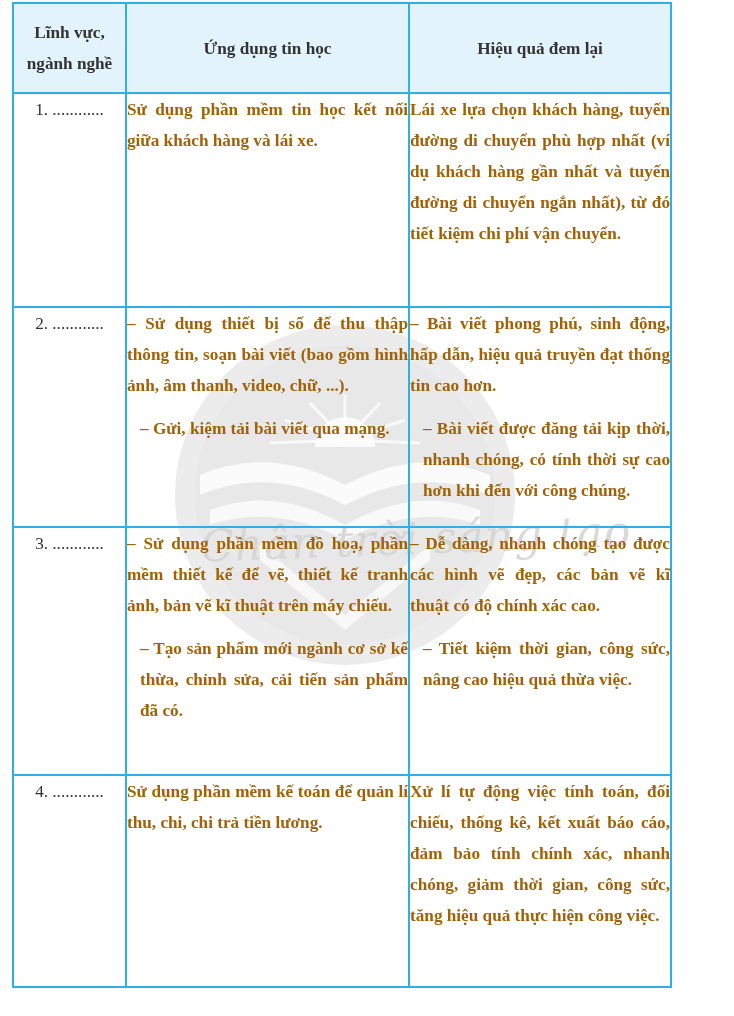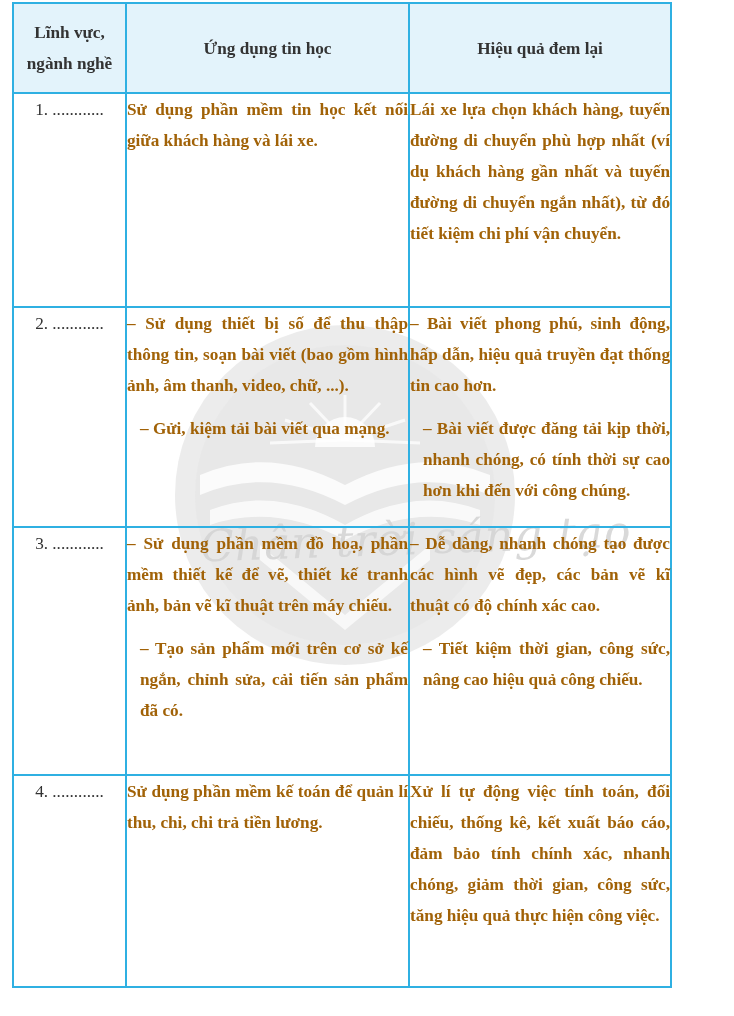--- a/index.html
+++ b/index.html
@@ -143,25 +143,25 @@
         </td>
         <td class="effect">
           <p class="para">– Bài viết phong phú, sinh động, hấp dẫn, hiệu quả truyền đạt thống tin cao hơn.</p>
           <p class="para">– Bài viết được đăng tải kịp thời, nhanh chóng, có tính thời sự cao hơn khi đến với công chúng.</p>
         </td>
       </tr>
       <tr class="r3">
         <td class="field">3. ............</td>
         <td class="app">
           <p class="para">– Sử dụng phần mềm đồ hoạ, phần mềm thiết kế để vẽ, thiết kế tranh ảnh, bản vẽ kĩ thuật trên máy chiếu.</p>
-          <p class="para">– Tạo sản phẩm mới trên cơ sở kế ngắn, chỉnh sửa, cải tiến sản phẩm đã có.</p>
+          <p class="para">– Tạo sản phẩm mới ngành cơ sở kế thừa, chỉnh sửa, cải tiến sản phẩm đã có.</p>
         </td>
         <td class="effect">
           <p class="para">– Dễ dàng, nhanh chóng tạo được các hình vẽ đẹp, các bản vẽ kĩ thuật có độ chính xác cao.</p>
-          <p class="para">– Tiết kiệm thời gian, công sức, nâng cao hiệu quả công chiếu.</p>
+          <p class="para">– Tiết kiệm thời gian, công sức, nâng cao hiệu quả thừa việc.</p>
         </td>
       </tr>
       <tr class="r4">
         <td class="field">4. ............</td>
         <td class="app">
           <p class="para">Sử dụng phần mềm kế toán để quản lí thu, chi, chi trả tiền lương.</p>
         </td>
         <td class="effect">
           <p class="para">Xử lí tự động việc tính toán, đối chiếu, thống kê, kết xuất báo cáo, đảm bảo tính chính xác, nhanh chóng, giảm thời gian, công sức, tăng hiệu quả thực hiện công việc.</p>
         </td>

